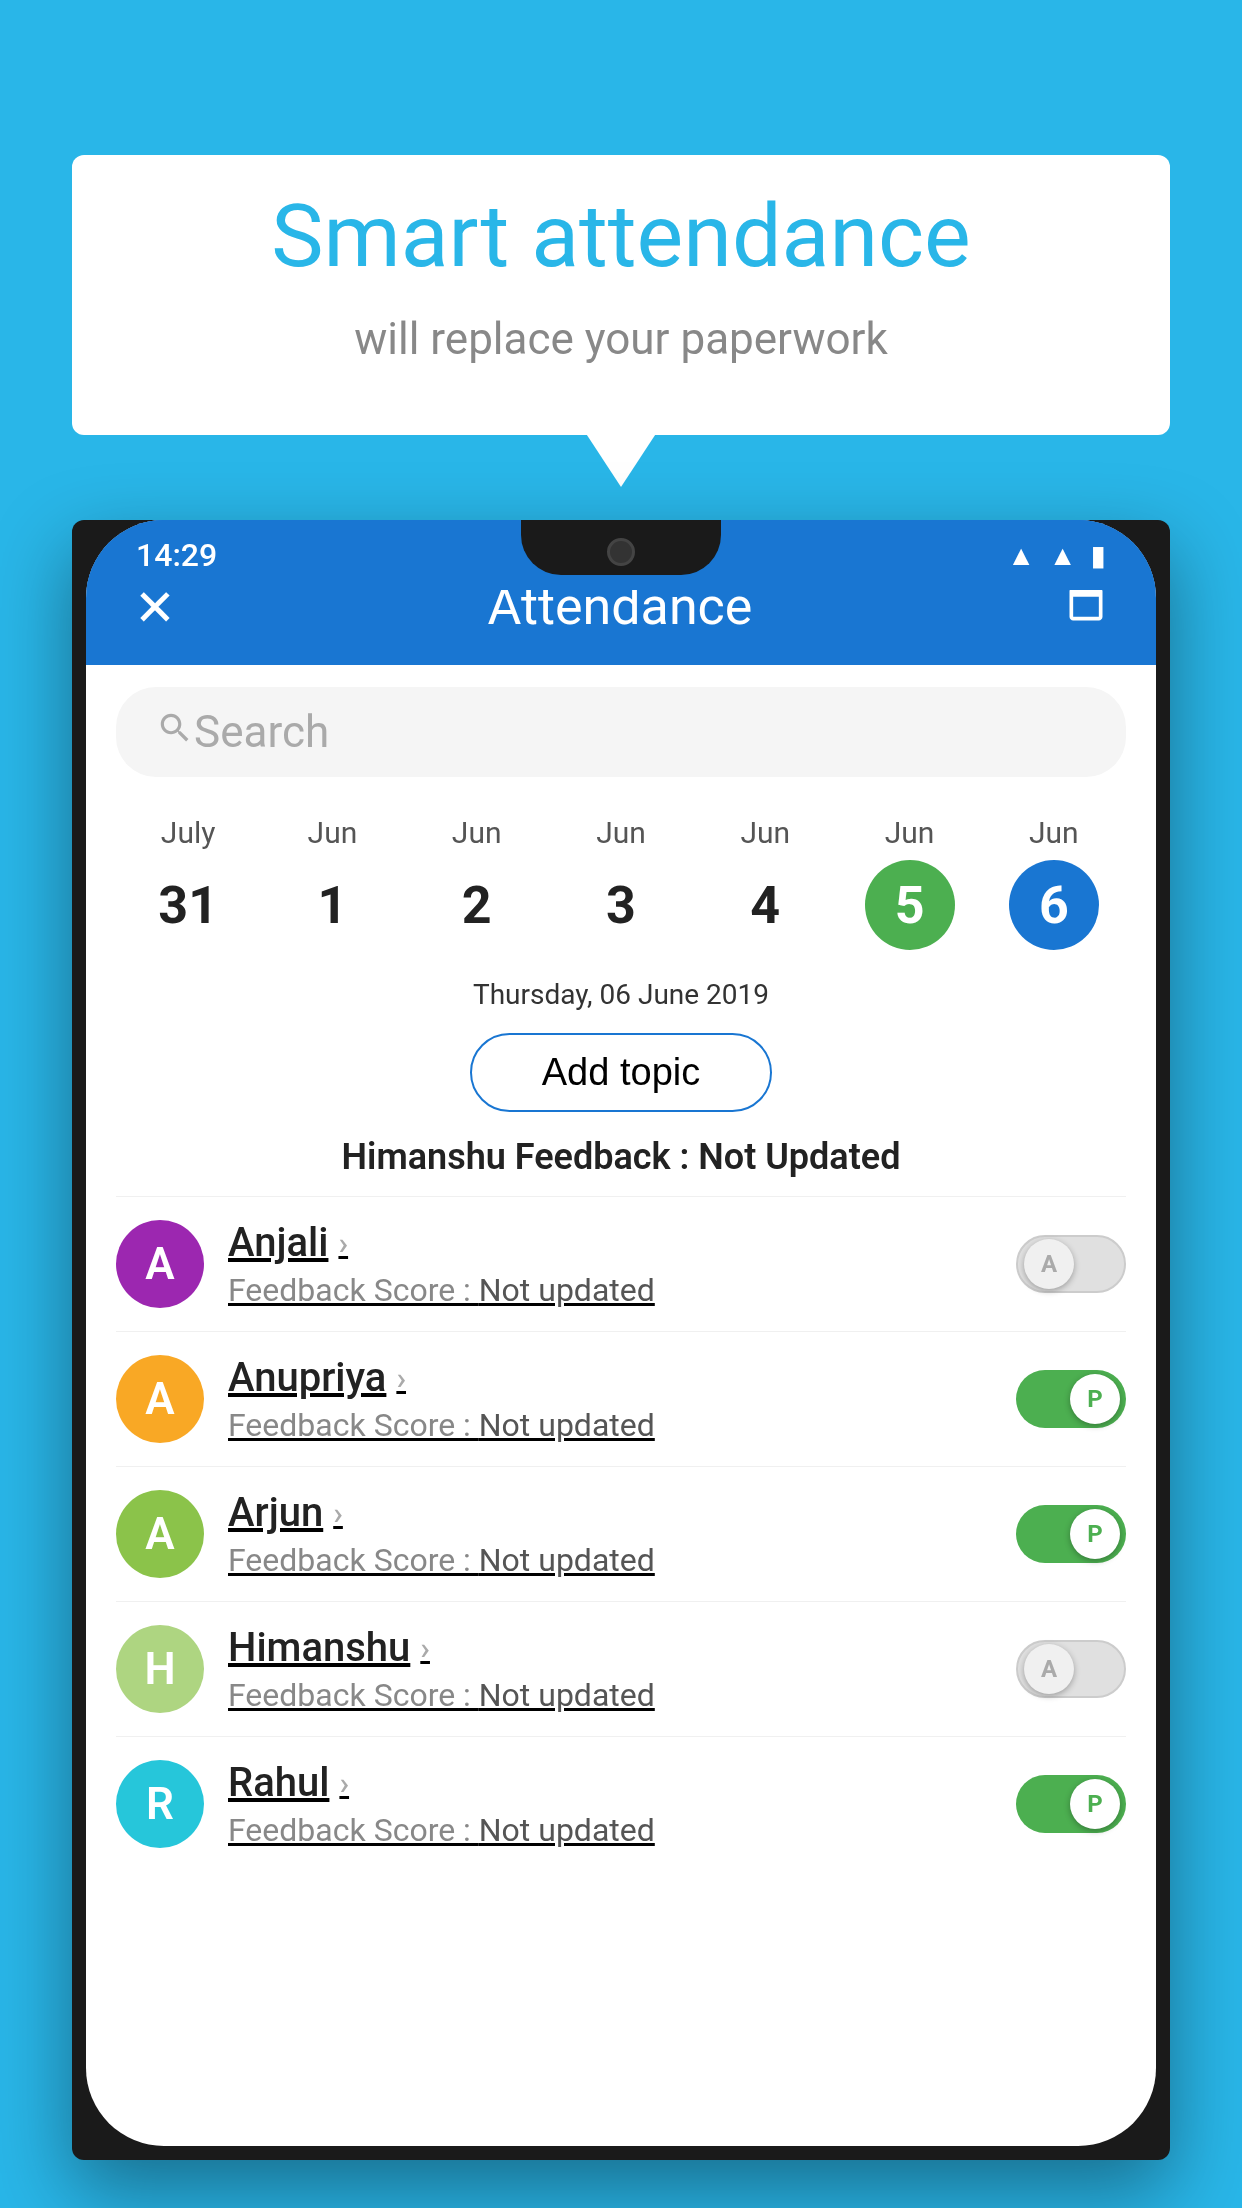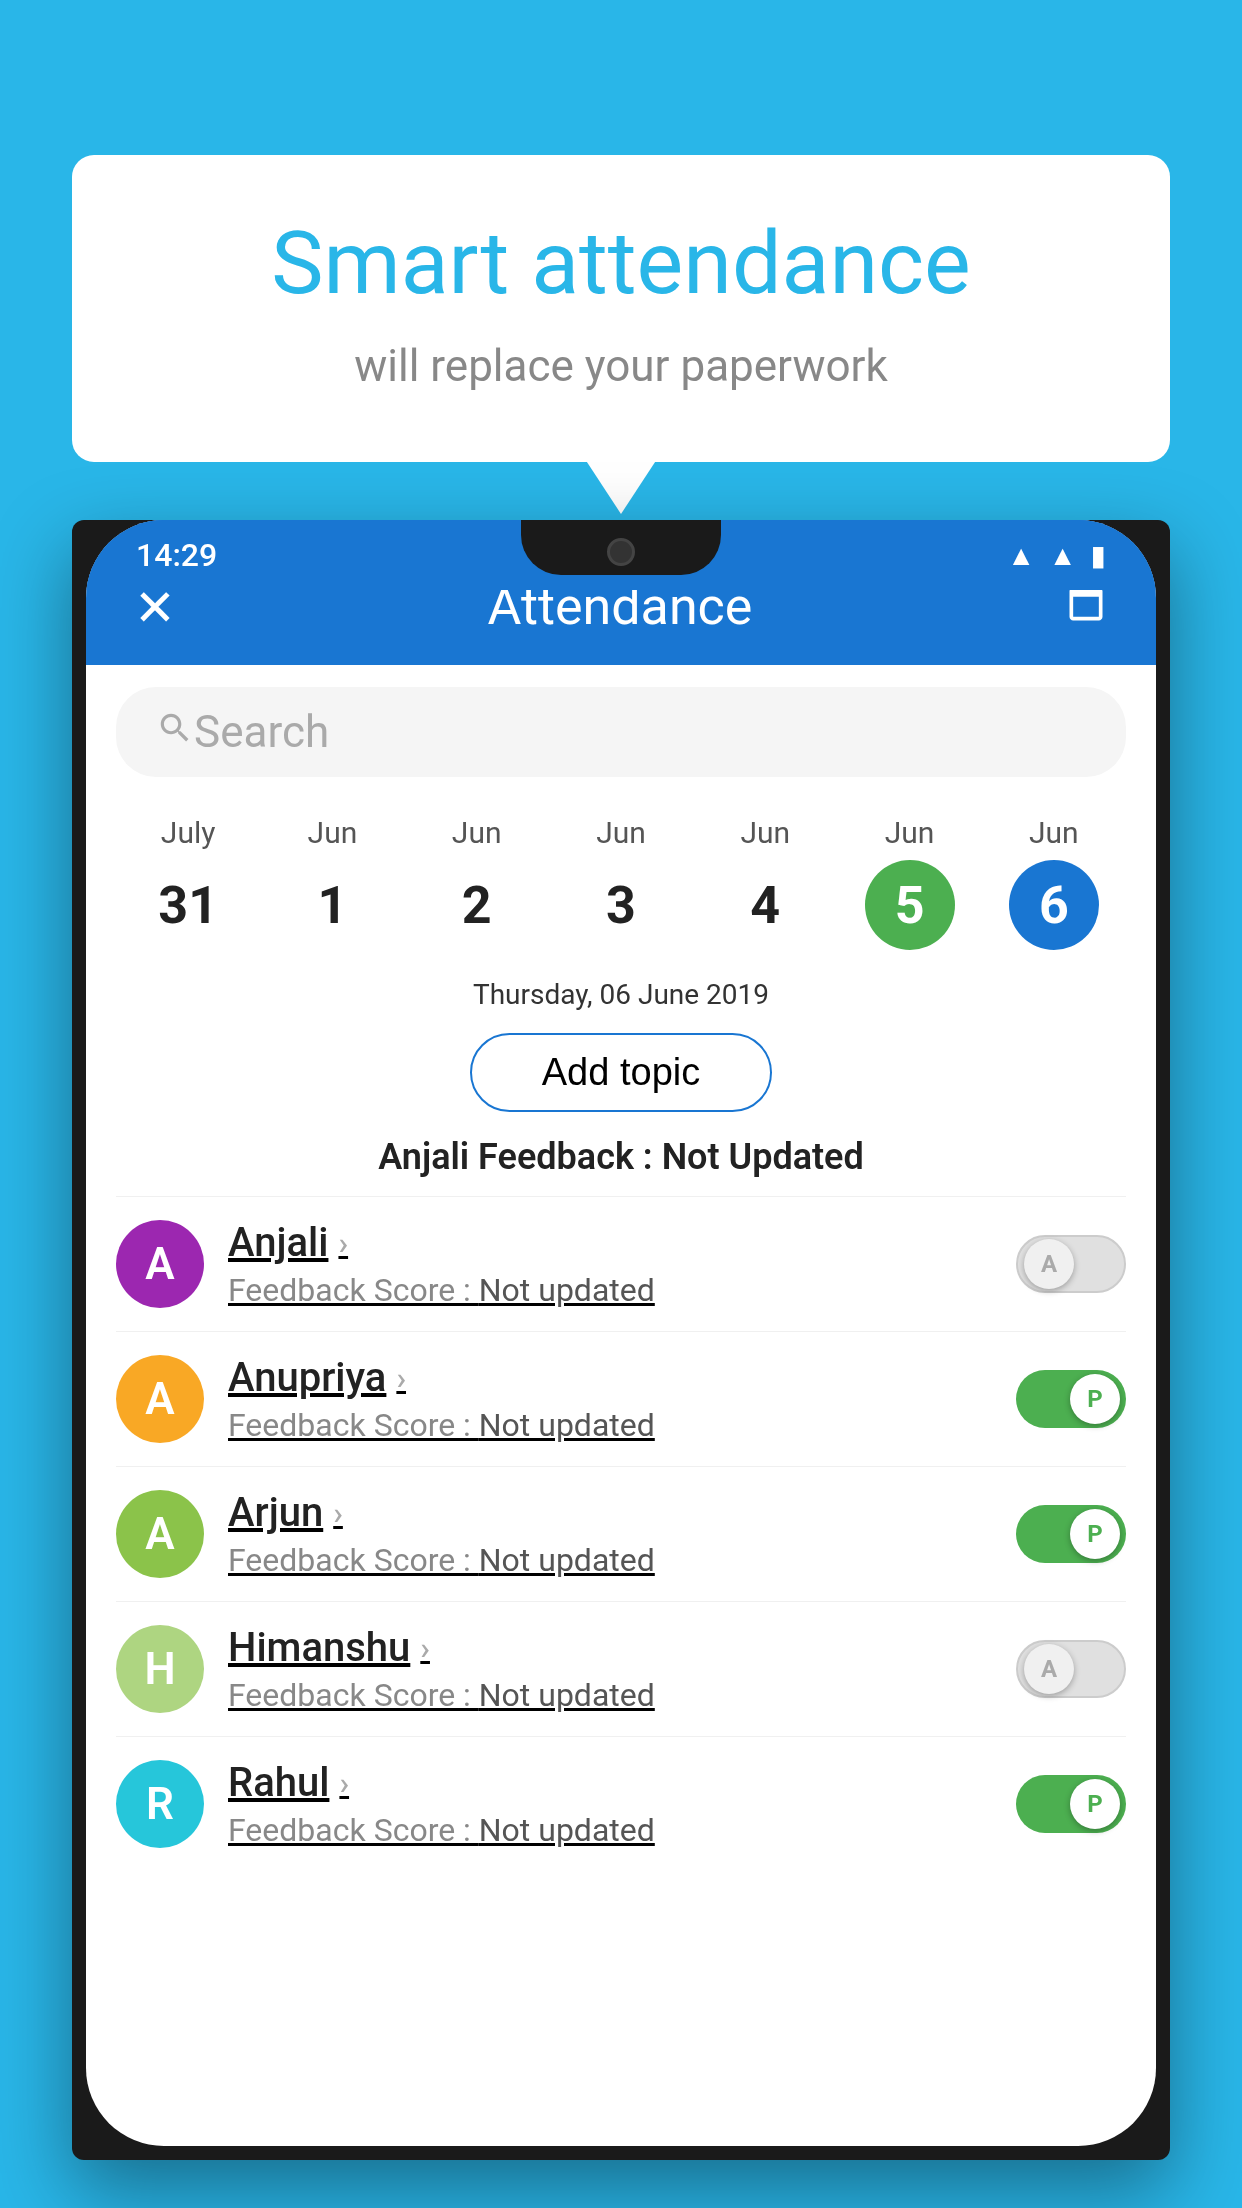--- a/index.html
+++ b/index.html
@@ -16,22 +16,22 @@
     
     .speech-bubble-container {
       position: absolute;
       top: 155px;
       left: 72px;
       right: 72px;
     }
 
     .speech-bubble {
       background: white;
-      border-radius: 22px;
-      padding: 60px 80px 70px;
+      border-radius: 12px;
+      padding: 33px 80px 70px;
       text-align: center;
       position: relative;
     }
 
     .speech-bubble::after {
       content: '';
       position: absolute;
       bottom: -52px;
       left: 50%;
       transform: translateX(-50%);
@@ -460,21 +460,21 @@
           </div>
         </div>
 
       <div class="date-header">Thursday, 06 June 2019</div>
 
       <div class="add-topic-btn">
         <button>Add topic</button>
       </div>
 
       <div class="avg-feedback">
-        <span>Anjali Feedback : </span><span>Not Updated</span>
+        <span>Himanshu Feedback : </span><span>Not Updated</span>
       </div>
 
       <div class="student-list" id="student-list">
           <div class="student-item">
             <div class="student-avatar" style="background: rgb(156, 39, 176);">A</div>
             <div class="student-info">
               <div class="student-name">Anjali <span class="chevron">›</span></div>
               <div class="student-score">Feedback Score : <span>Not updated</span></div>
             </div>
             <div class="toggle-container">

